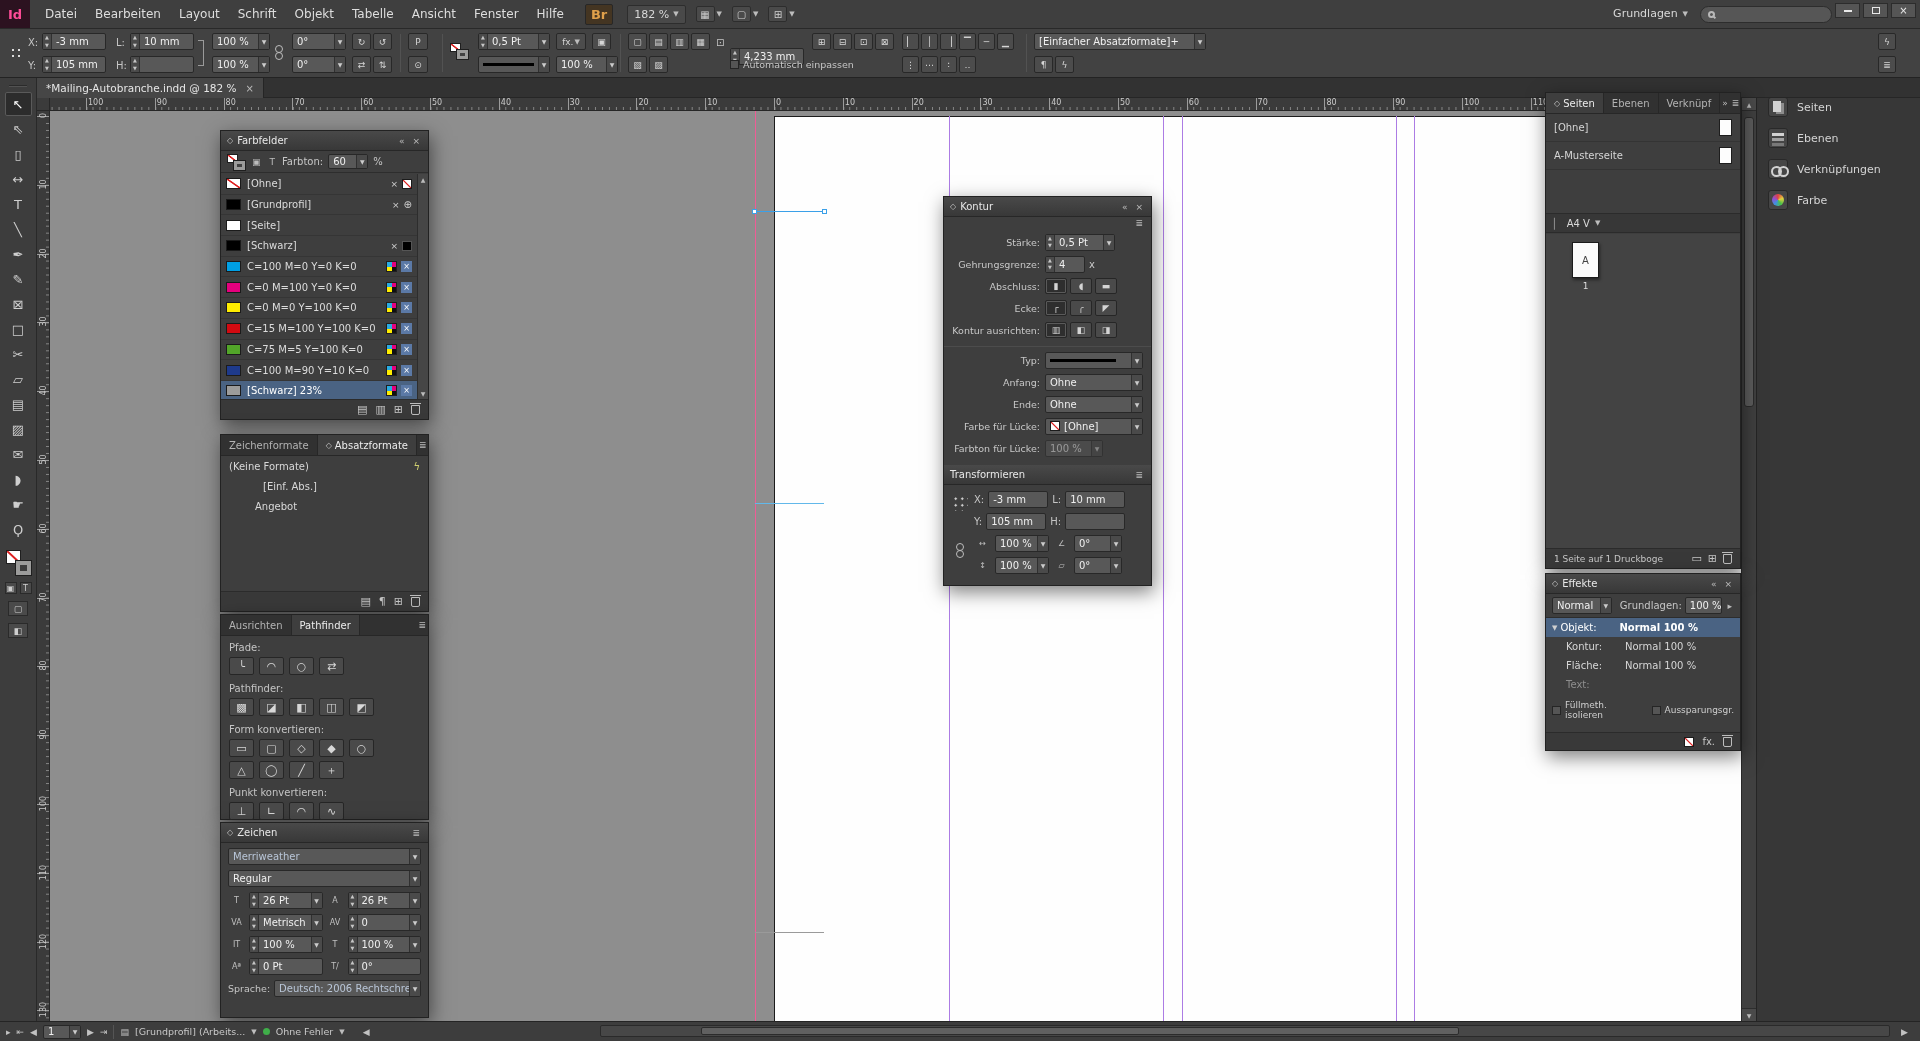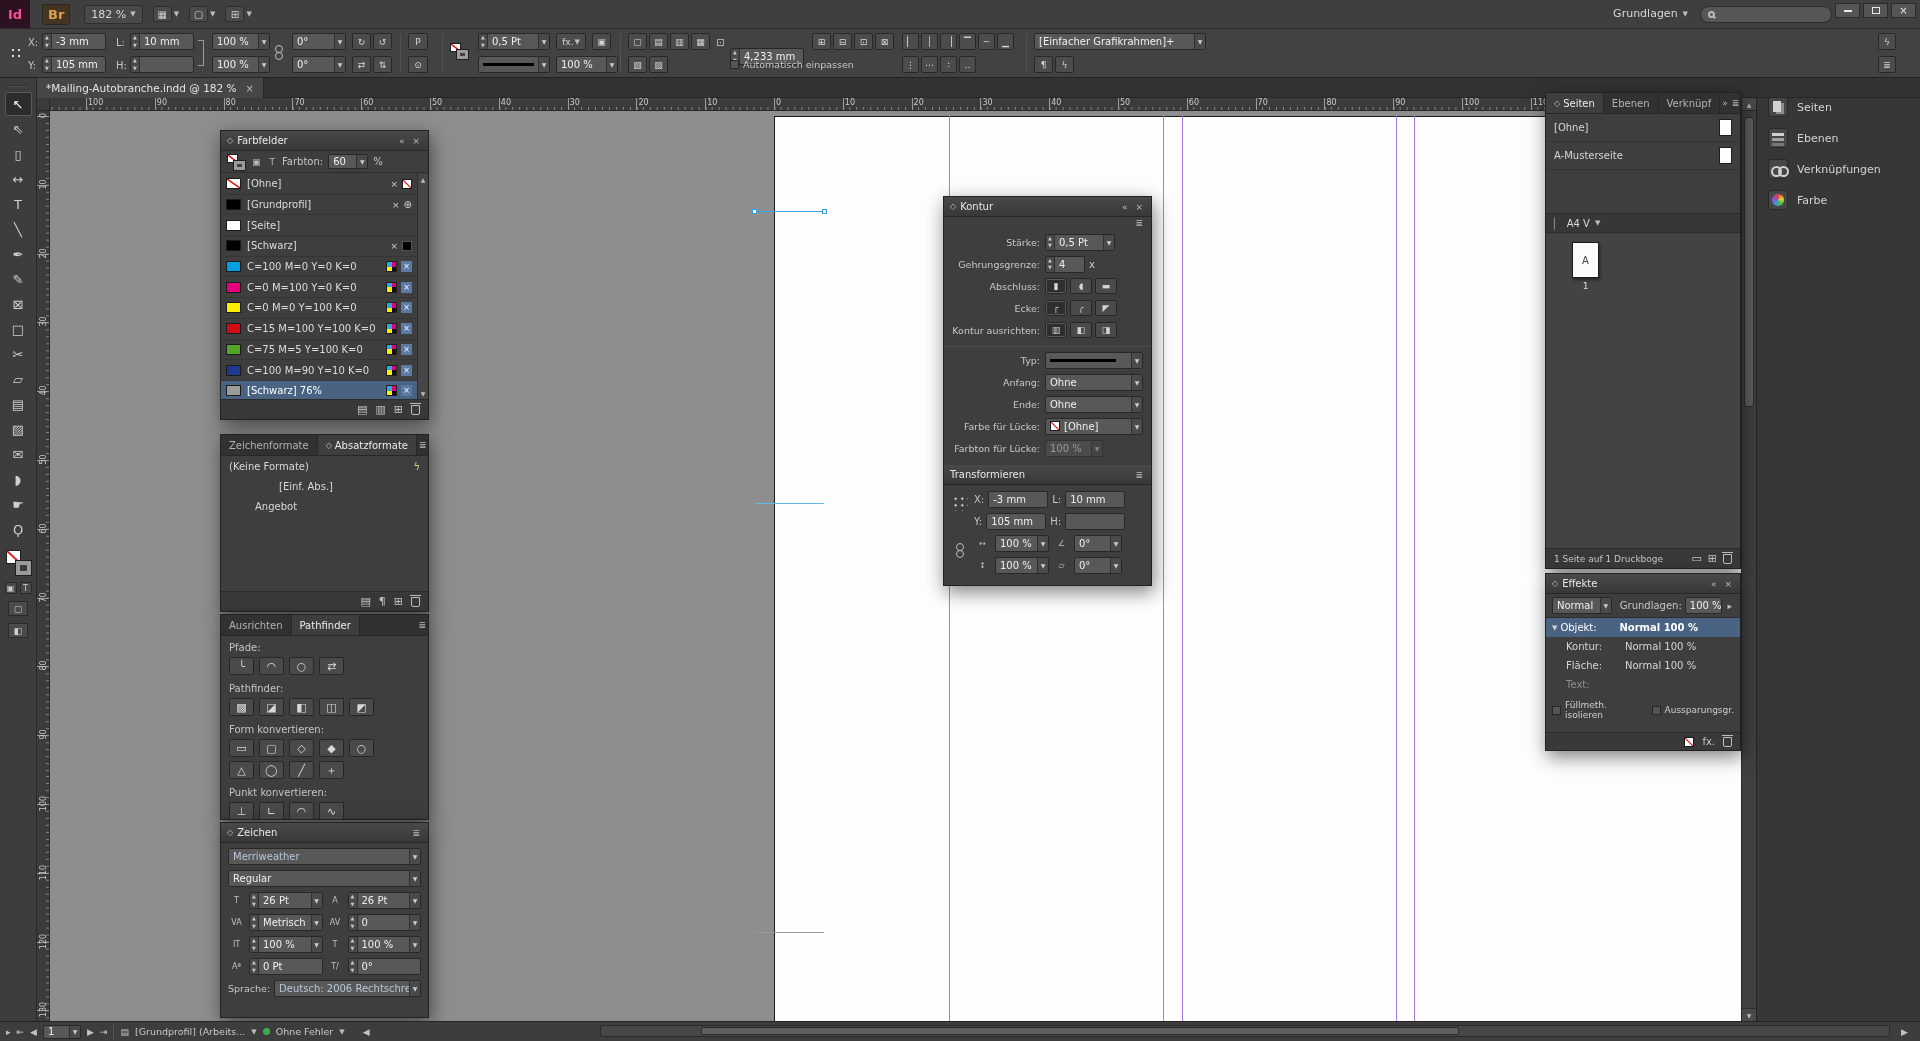--- a/index.html
+++ b/index.html
@@ -124,21 +124,21 @@
 .swicons{margin-left:auto;display:flex;gap:4px;align-items:center}
 .swx{color:#cfcfcf;font-size:9px}
 .swreg{color:#cfcfcf;font-size:10px}
 .swblk{width:10px;height:10px;background:#000;border:1px solid #555;display:inline-block}
 .cmyk{width:11px;height:11px;display:grid;grid-template:1fr 1fr/1fr 1fr;border:1px solid #1f1f1f}
 .xbox{width:11px;height:11px;background:#5b79a6;color:#fff;font-size:8px;line-height:11px;text-align:center;display:inline-block}
 
 
 .strow{height:20px;display:flex;align-items:center;padding:0 8px;color:#d8d8d8;font-size:10px}
 .strow.ind1{padding-left:34px}
-.strow.ind2{padding-left:58px}
+.strow.ind2{padding-left:42px}
 .zap{margin-left:auto;color:#cfcf70;font-size:10px}
 
 
 .pf-label{padding:6px 8px 2px;color:#c4c4c4;font-size:10px}
 .pf-row{display:flex;gap:5px;padding:2px 8px}
 .pfbtn{width:25px;height:18px;background:#4a4a4a;border:1px solid #262626;border-radius:2px;display:flex;align-items:center;justify-content:center;color:#d8d8d8;font-size:11px}
 
 
 .zrow{display:flex;align-items:center;gap:4px;margin:5px 7px 0}
 .zicon{width:17px;font-size:8px;color:#c0c0c0;text-align:center;flex:none}
@@ -192,20 +192,31 @@
 .nav-btn{color:#c2c2c2;font-size:9px}
 #hscroll{position:absolute;left:600px;right:30px;top:3px;bottom:4px;background:#474747;border:1px solid #2a2a2a;border-radius:2px}
 #hthumb{position:absolute;left:100px;width:758px;top:1px;bottom:1px;background:#606060;border:1px solid #2b2b2b;border-radius:2px}
 #scroll-right{position:absolute;right:12px}
 </style>
 </head>
 <body>
 
 <div id="menubar">
   <div id="logo">Id</div>
+  <div id="menu-items">
+      <div class="menu-item">Datei</div>
+      <div class="menu-item">Bearbeiten</div>
+      <div class="menu-item">Layout</div>
+      <div class="menu-item">Schrift</div>
+      <div class="menu-item">Objekt</div>
+      <div class="menu-item">Tabelle</div>
+      <div class="menu-item">Ansicht</div>
+      <div class="menu-item">Fenster</div>
+      <div class="menu-item">Hilfe</div>
+    </div>
   <div id="bridge-btn">Br</div>
   <div class="zoombox">
     <span>182 %</span>
       <span class="caret">▼</span>
   </div>
   <div class="mb-group">
       <span class="glyph">▦</span>
       <span class="caret">▼</span>
     </div>
   <div class="mb-group">
@@ -346,21 +357,21 @@
   <span class="cibtn" style="left:940px;top:4px;width:17px">▕</span>
   <span class="cibtn" style="left:959px;top:4px;width:17px">▔</span>
   <span class="cibtn" style="left:978px;top:4px;width:17px">─</span>
   <span class="cibtn" style="left:997px;top:4px;width:17px">▁</span>
   <span class="cibtn" style="left:902px;top:27px;width:17px">⋮</span>
   <span class="cibtn" style="left:921px;top:27px;width:17px">⋯</span>
   <span class="cibtn" style="left:940px;top:27px;width:17px">∶</span>
   <span class="cibtn" style="left:959px;top:27px;width:17px">‥</span>
   <div class="csep" style="left:1026px"></div>
   <span class="fld cp" style="left:1034px;top:4px;width:172px">
-      <span class="val">[Einfacher Grafikrahmen]+</span>
+      <span class="val">[Einfacher Absatzformate]+</span>
       <span class="ar">▼</span>
     </span>
   <span class="cibtn" style="left:1034px;top:27px;width:19px">¶</span>
   <span class="cibtn" style="left:1055px;top:27px;width:19px">ϟ</span>
   <span class="cibtn" style="left:1878px;top:4px;width:18px">ϟ</span>
   <span class="cibtn" style="left:1878px;top:27px;width:18px">≣</span>
 </div>
 
 <div id="docbar">
   <div id="doc-tab">
@@ -591,21 +602,21 @@
             <i style="background: rgb(41, 171, 226);"></i>
             <i style="background: rgb(229, 0, 125);"></i>
             <i style="background: rgb(255, 237, 0);"></i>
             <i style="background: rgb(17, 17, 17);"></i>
           </span>
           <span class="xbox">×</span>
         </span>
       </div>
       <div class="swrow sel">
         <span class="chip" style="background: rgb(156, 156, 155);"></span>
-        <span class="swname">[Schwarz] 76%</span>
+        <span class="swname">[Schwarz] 23%</span>
         <span class="swicons">
           <span class="cmyk">
             <i style="background: rgb(41, 171, 226);"></i>
             <i style="background: rgb(229, 0, 125);"></i>
             <i style="background: rgb(255, 237, 0);"></i>
             <i style="background: rgb(17, 17, 17);"></i>
           </span>
           <span class="xbox">×</span>
         </span>
       </div>

